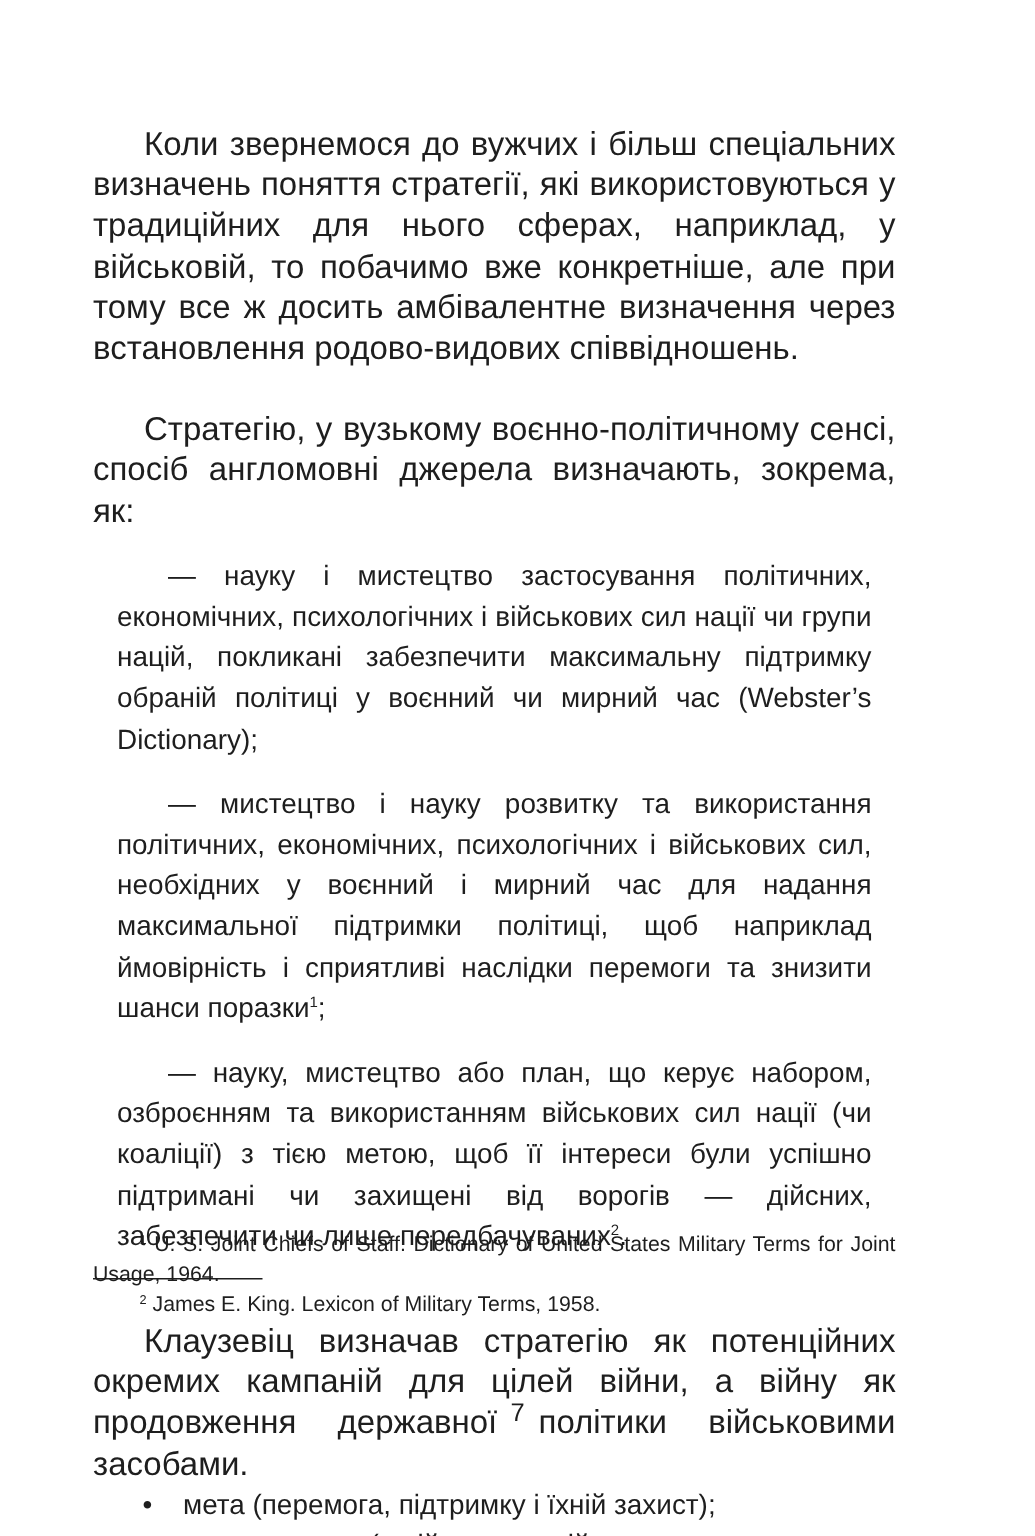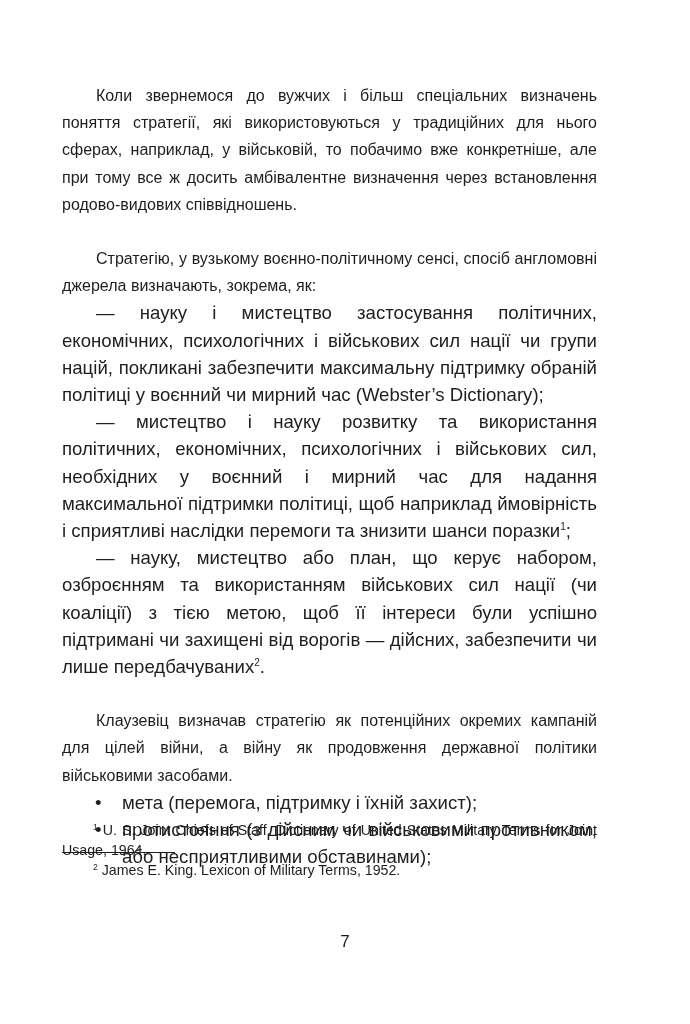--- a/index.html
+++ b/index.html
@@ -16,29 +16,29 @@
       font-family: "Liberation Sans", "DejaVu Sans", sans-serif;
     }
     .page {
       position: absolute;
       left: 62px;
       top: 82px;
       width: 535px;
     }
     .para {
       margin: 0;
-      font-size: 16px;
+      font-size: 22px;
       line-height: 27.2px;
       text-align: justify;
       text-indent: 34px;
       hyphens: manual;
     }
     .gap { height: 27px; }
     .dash-item {
-      margin: 0;
+      margin: 16px;
       font-size: 18.6px;
       line-height: 27.2px;
       text-align: justify;
       text-indent: 34px;
     }
     sup.fn {
       font-size: 10px;
       line-height: 0;
       vertical-align: 7px;
     }
@@ -126,16 +126,16 @@
       <span class="bullet">•</span>
       <span>протистояння (з дійсним чи військовими противником, або несприятливими обставинами);</span>
     </li>
   </ul>
 </div>
 
 <div class="footnote-rule"></div>
 
 <div class="footnotes">
   <p class="footnote"><sup>1</sup> <span>U. S. Joint Chiefs of Staff. Dictionary of United States Military Terms for Joint Usage, 1964.</span></p>
-  <p class="footnote"><sup>2</sup> <span>James E. King. Lexicon of Military Terms, 1952.</span></p>
+  <p class="footnote"><sup>2</sup> <span>James E. King. Lexicon of Military Terms, 1958.</span></p>
 </div>
 
 <div class="page-number">7</div>
 
 </body></html>

